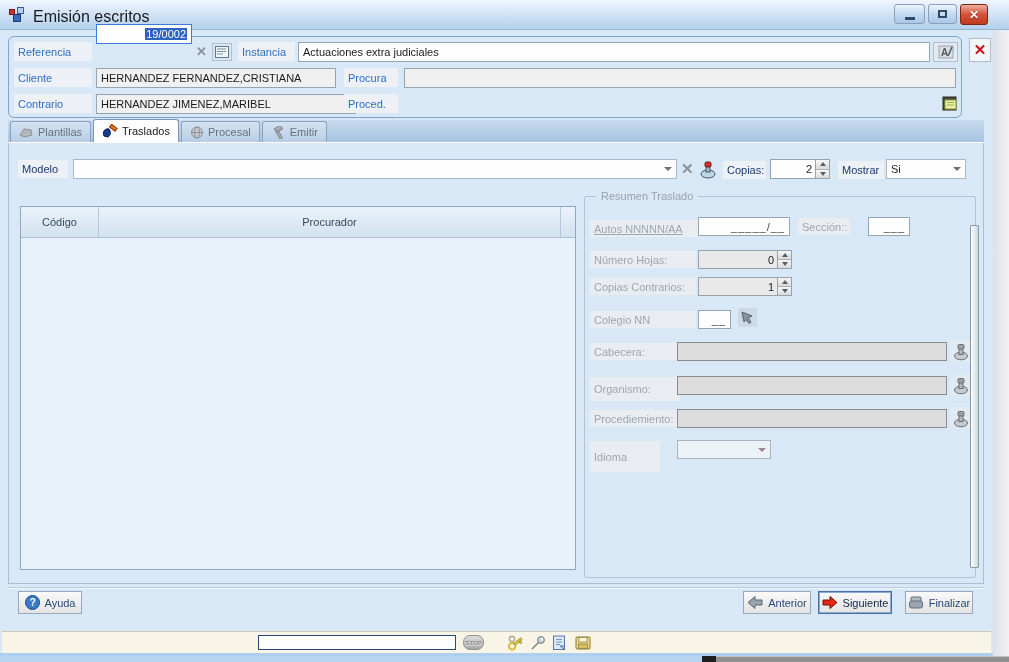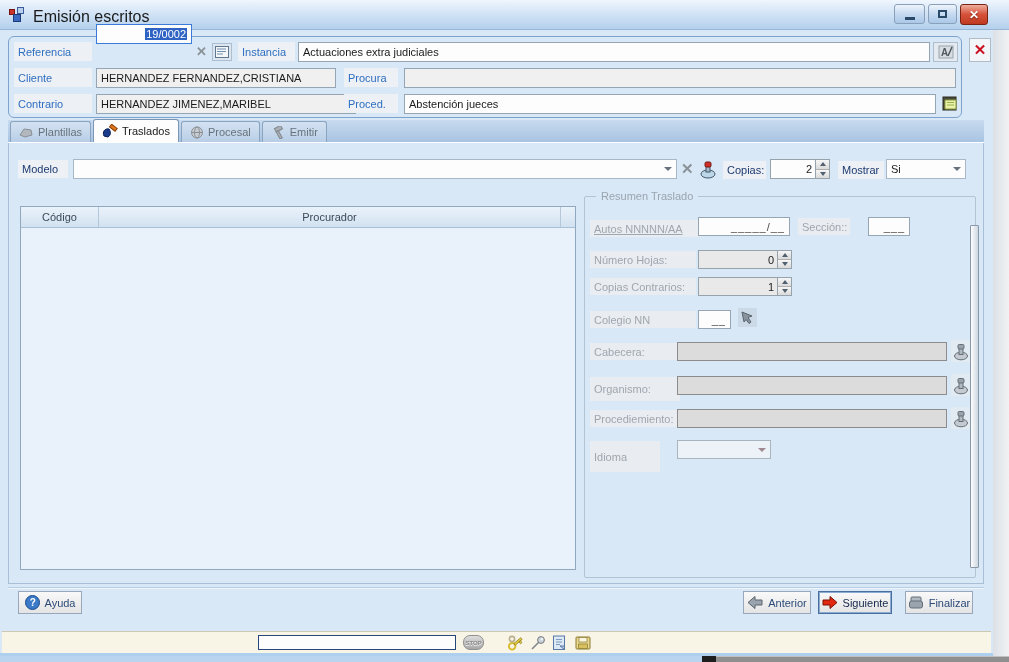--- a/index.html
+++ b/index.html
@@ -72,21 +72,21 @@
   .spinner .val { width: calc(100% - 14px); background: #e9e9e9; border: 1px solid #96a2ac;
     display: flex; align-items: center; justify-content: flex-end; padding: 0 3px; color: #222; }
   .spinner .btns { width: 14px; display: flex; flex-direction: column; border: 1px solid #96a2ac; border-left: none; }
   .spin-b { flex: 1; background: linear-gradient(#f6f6f6, #dadada); display: flex; align-items: center; justify-content: center; cursor: default; }
   .spin-b + .spin-b { border-top: 1px solid #b0b0b0; }
   .tri-up { width: 0; height: 0; border-left: 3px solid transparent; border-right: 3px solid transparent; border-bottom: 4px solid #50606e; }
   .tri-dn { width: 0; height: 0; border-left: 3px solid transparent; border-right: 3px solid transparent; border-top: 4px solid #50606e; }
 
   .grid { position: absolute; left: 20px; top: 206px; width: 556px; height: 364px;
     border: 1px solid #8fa8c0; background: #e9f2fb; }
-  .grid-header { display: flex; height: 21px; background: linear-gradient(#eaf2fa, #d2e2f0);
+  .grid-header { display: flex; height: 31px; background: linear-gradient(#eaf2fa, #d2e2f0);
     border-bottom: 1px solid #aac0d4; }
   .gh { border-right: 1px solid #b4c8da; display: flex; align-items: center; justify-content: center; color: #3a4a5a; cursor: default; }
   .gh.c1 { width: 78px; } .gh.c2 { flex: 1; } .gh.c3 { width: 14px; border-right: none; }
 
   .groupbox { position: absolute; left: 584px; top: 196px; width: 392px; height: 382px;
     border: 1px solid #b2c3d4; border-radius: 2px; }
   .groupbox-label { position: absolute; left: 596px; top: 190px; background: #d8e8f7; padding: 0 5px; color: #9aa4ae; }
 
   .vscroll { position: absolute; left: 970px; top: 225px; width: 9px; height: 343px;
     background: linear-gradient(90deg, #fdfdfd, #cdd7e1); border: 1px solid #8898a8; border-radius: 1px; cursor: default; }
@@ -165,21 +165,20 @@
     </div>
 
     <div class="chip" style="left:14px; top:68px; width:78px;">Cliente</div>
     <div class="tb gray" style="left:96px; top:68px; width:240px;">HERNANDEZ FERNANDEZ,CRISTIANA</div>
     <div class="chip" style="left:344px; top:68px; width:54px;">Procura</div>
     <div class="tb gray" style="left:404px; top:68px; width:552px;"></div>
 
     <div class="chip" style="left:14px; top:94px; width:78px;">Contrario</div>
     <div class="tb gray" style="left:96px; top:94px; width:260px;">HERNANDEZ JIMENEZ,MARIBEL</div>
     <div class="chip" style="left:344px; top:94px; width:54px;">Proced.</div>
-    <div class="tb" style="left:404px; top:94px; width:532px;">Abstención jueces</div>
     <div class="icon-btn" style="left:939px; top:92px; width:22px; height:22px;">
       <svg width="18" height="18" viewBox="0 0 18 18">
         <rect x="2" y="3" width="13" height="13" fill="#4a4a3c" stroke="#2a2a20"></rect>
         <polygon points="4,6 15,6 15,15 4,15" fill="#e9f2a6" stroke="#8a9a40"></polygon>
         <line x1="6" y1="8.5" x2="13" y2="8.5" stroke="#9ab050"></line>
         <line x1="6" y1="11" x2="13" y2="11" stroke="#9ab050"></line>
       </svg>
     </div>
 
     <div class="cancel-btn">

